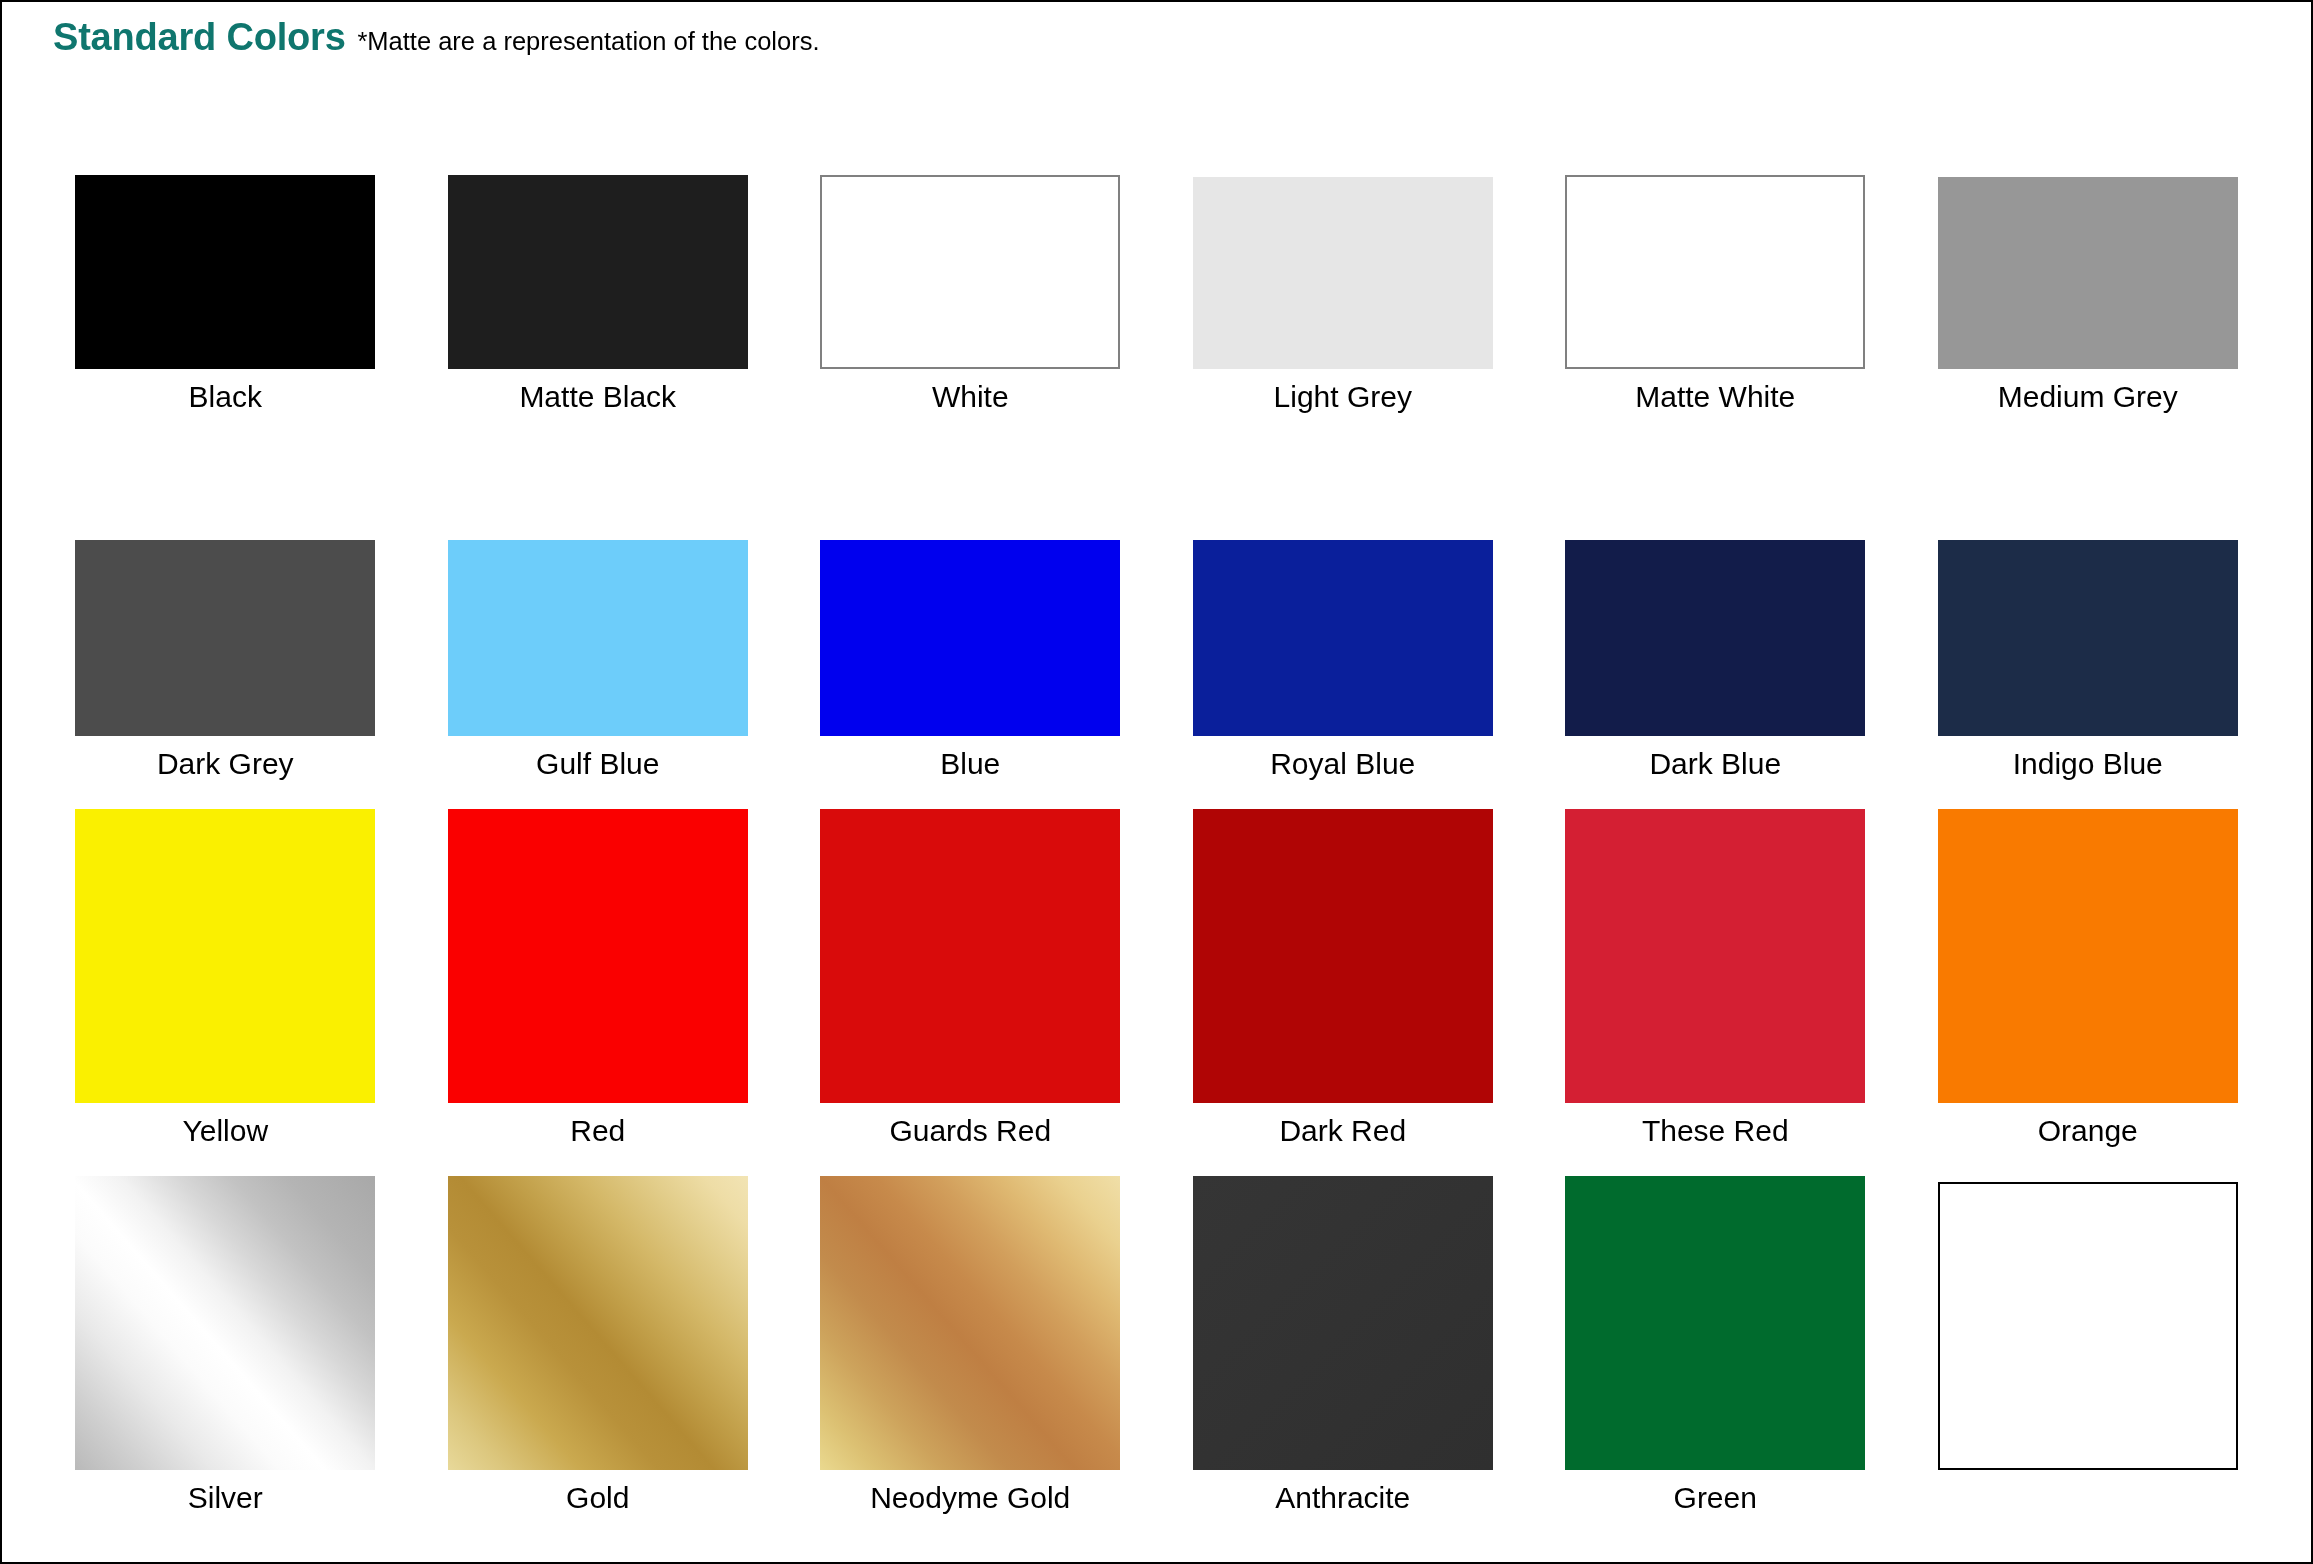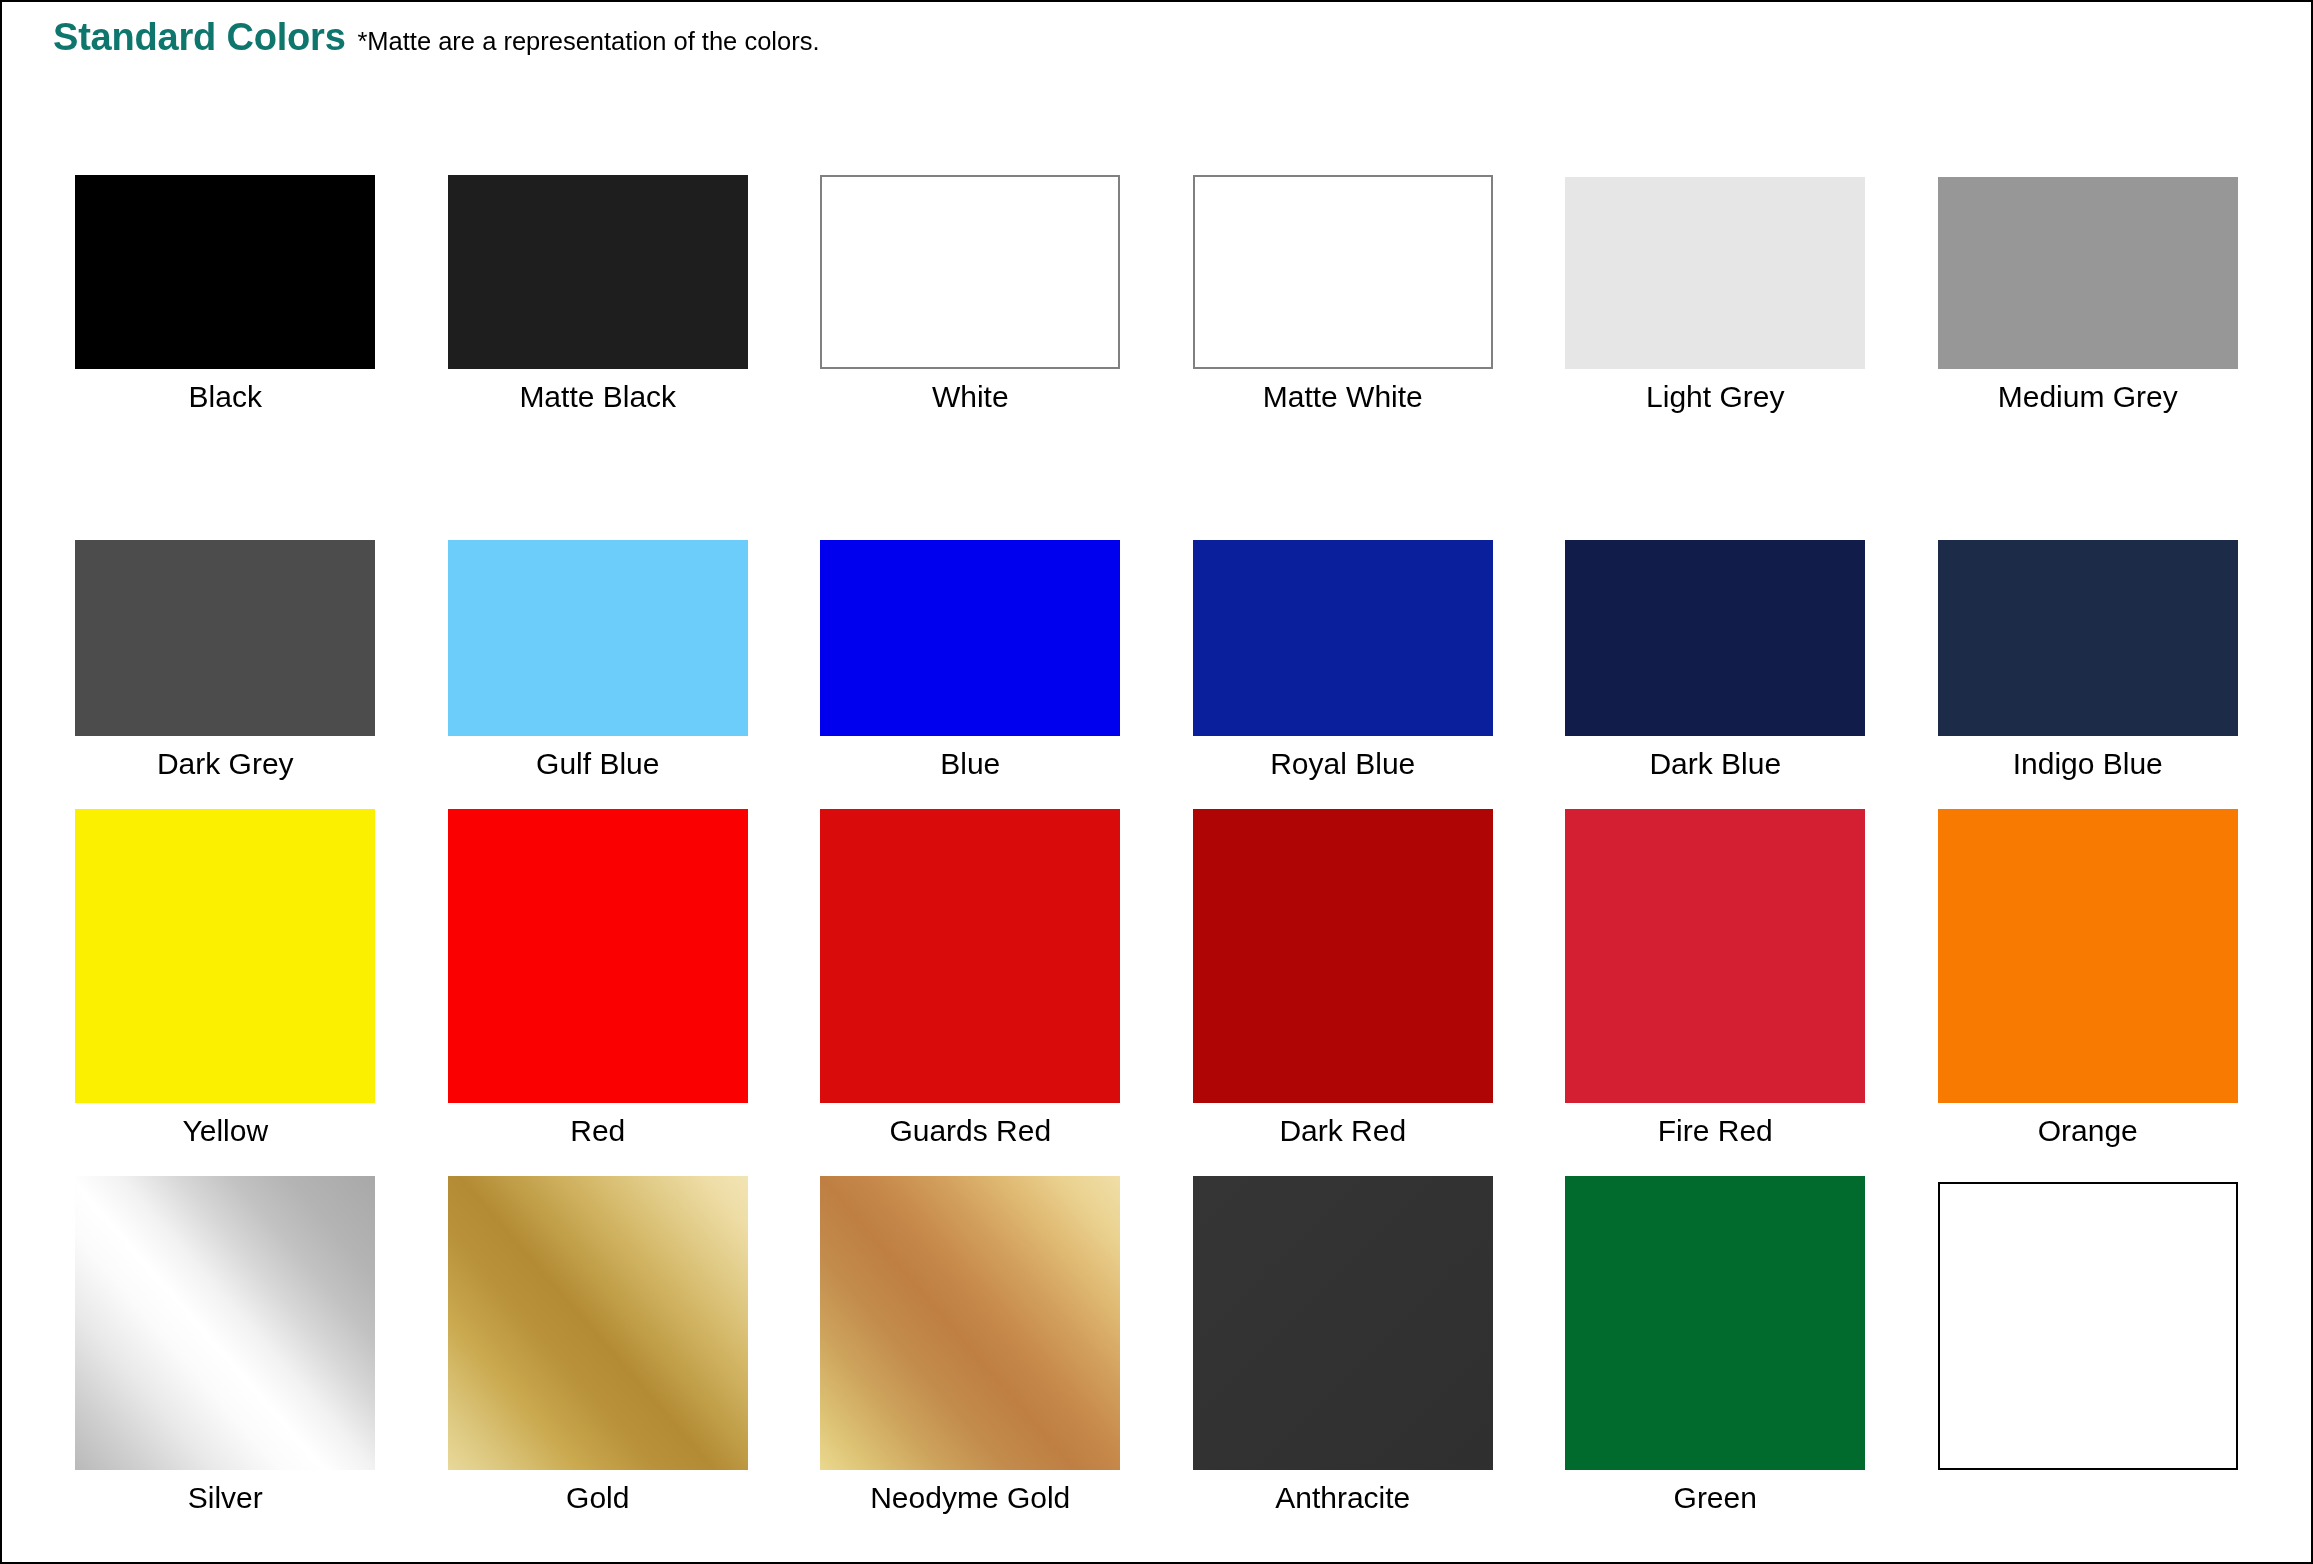--- a/index.html
+++ b/index.html
@@ -170,32 +170,32 @@
         <div class="chip-label">Matte Black</div>
       </div>
       <div class="swatch-cell">
         <div class="chip-area">
           <div class="chip outlined" style="height: 194px; background-color: rgb(255, 255, 255);"></div>
         </div>
         <div class="chip-label">White</div>
       </div>
       <div class="swatch-cell">
         <div class="chip-area">
+          <div class="chip" style="height: 192px; background-color: rgb(230, 230, 230);"></div>
+        </div>
+        <div class="chip-label">Light Grey</div>
+      </div>
+      <div class="swatch-cell">
+        <div class="chip-area">
           <div class="chip outlined" style="height: 194px; background-color: rgb(255, 255, 255);"></div>
         </div>
         <div class="chip-label">Matte White</div>
       </div>
       <div class="swatch-cell">
         <div class="chip-area">
-          <div class="chip" style="height: 192px; background-color: rgb(230, 230, 230);"></div>
-        </div>
-        <div class="chip-label">Light Grey</div>
-      </div>
-      <div class="swatch-cell">
-        <div class="chip-area">
           <div class="chip" style="height: 192px; background-color: rgb(151, 151, 151);"></div>
         </div>
         <div class="chip-label">Medium Grey</div>
       </div>
       <div class="swatch-cell">
         <div class="chip-area">
           <div class="chip" style="height: 196px; background-color: rgb(76, 76, 76);"></div>
         </div>
         <div class="chip-label">Dark Grey</div>
       </div>
@@ -250,21 +250,21 @@
       <div class="swatch-cell">
         <div class="chip-area">
           <div class="chip" style="height: 294px; background-color: rgb(176, 5, 5);"></div>
         </div>
         <div class="chip-label">Dark Red</div>
       </div>
       <div class="swatch-cell">
         <div class="chip-area">
           <div class="chip" style="height: 294px; background-color: rgb(212, 31, 51);"></div>
         </div>
-        <div class="chip-label">Fire Red</div>
+        <div class="chip-label">These Red</div>
       </div>
       <div class="swatch-cell">
         <div class="chip-area">
           <div class="chip" style="height: 294px; background-color: rgb(249, 122, 0);"></div>
         </div>
         <div class="chip-label">Orange</div>
       </div>
       <div class="swatch-cell">
         <div class="chip-area">
           <div class="chip finish-silver" style="height: 294px;"></div>

